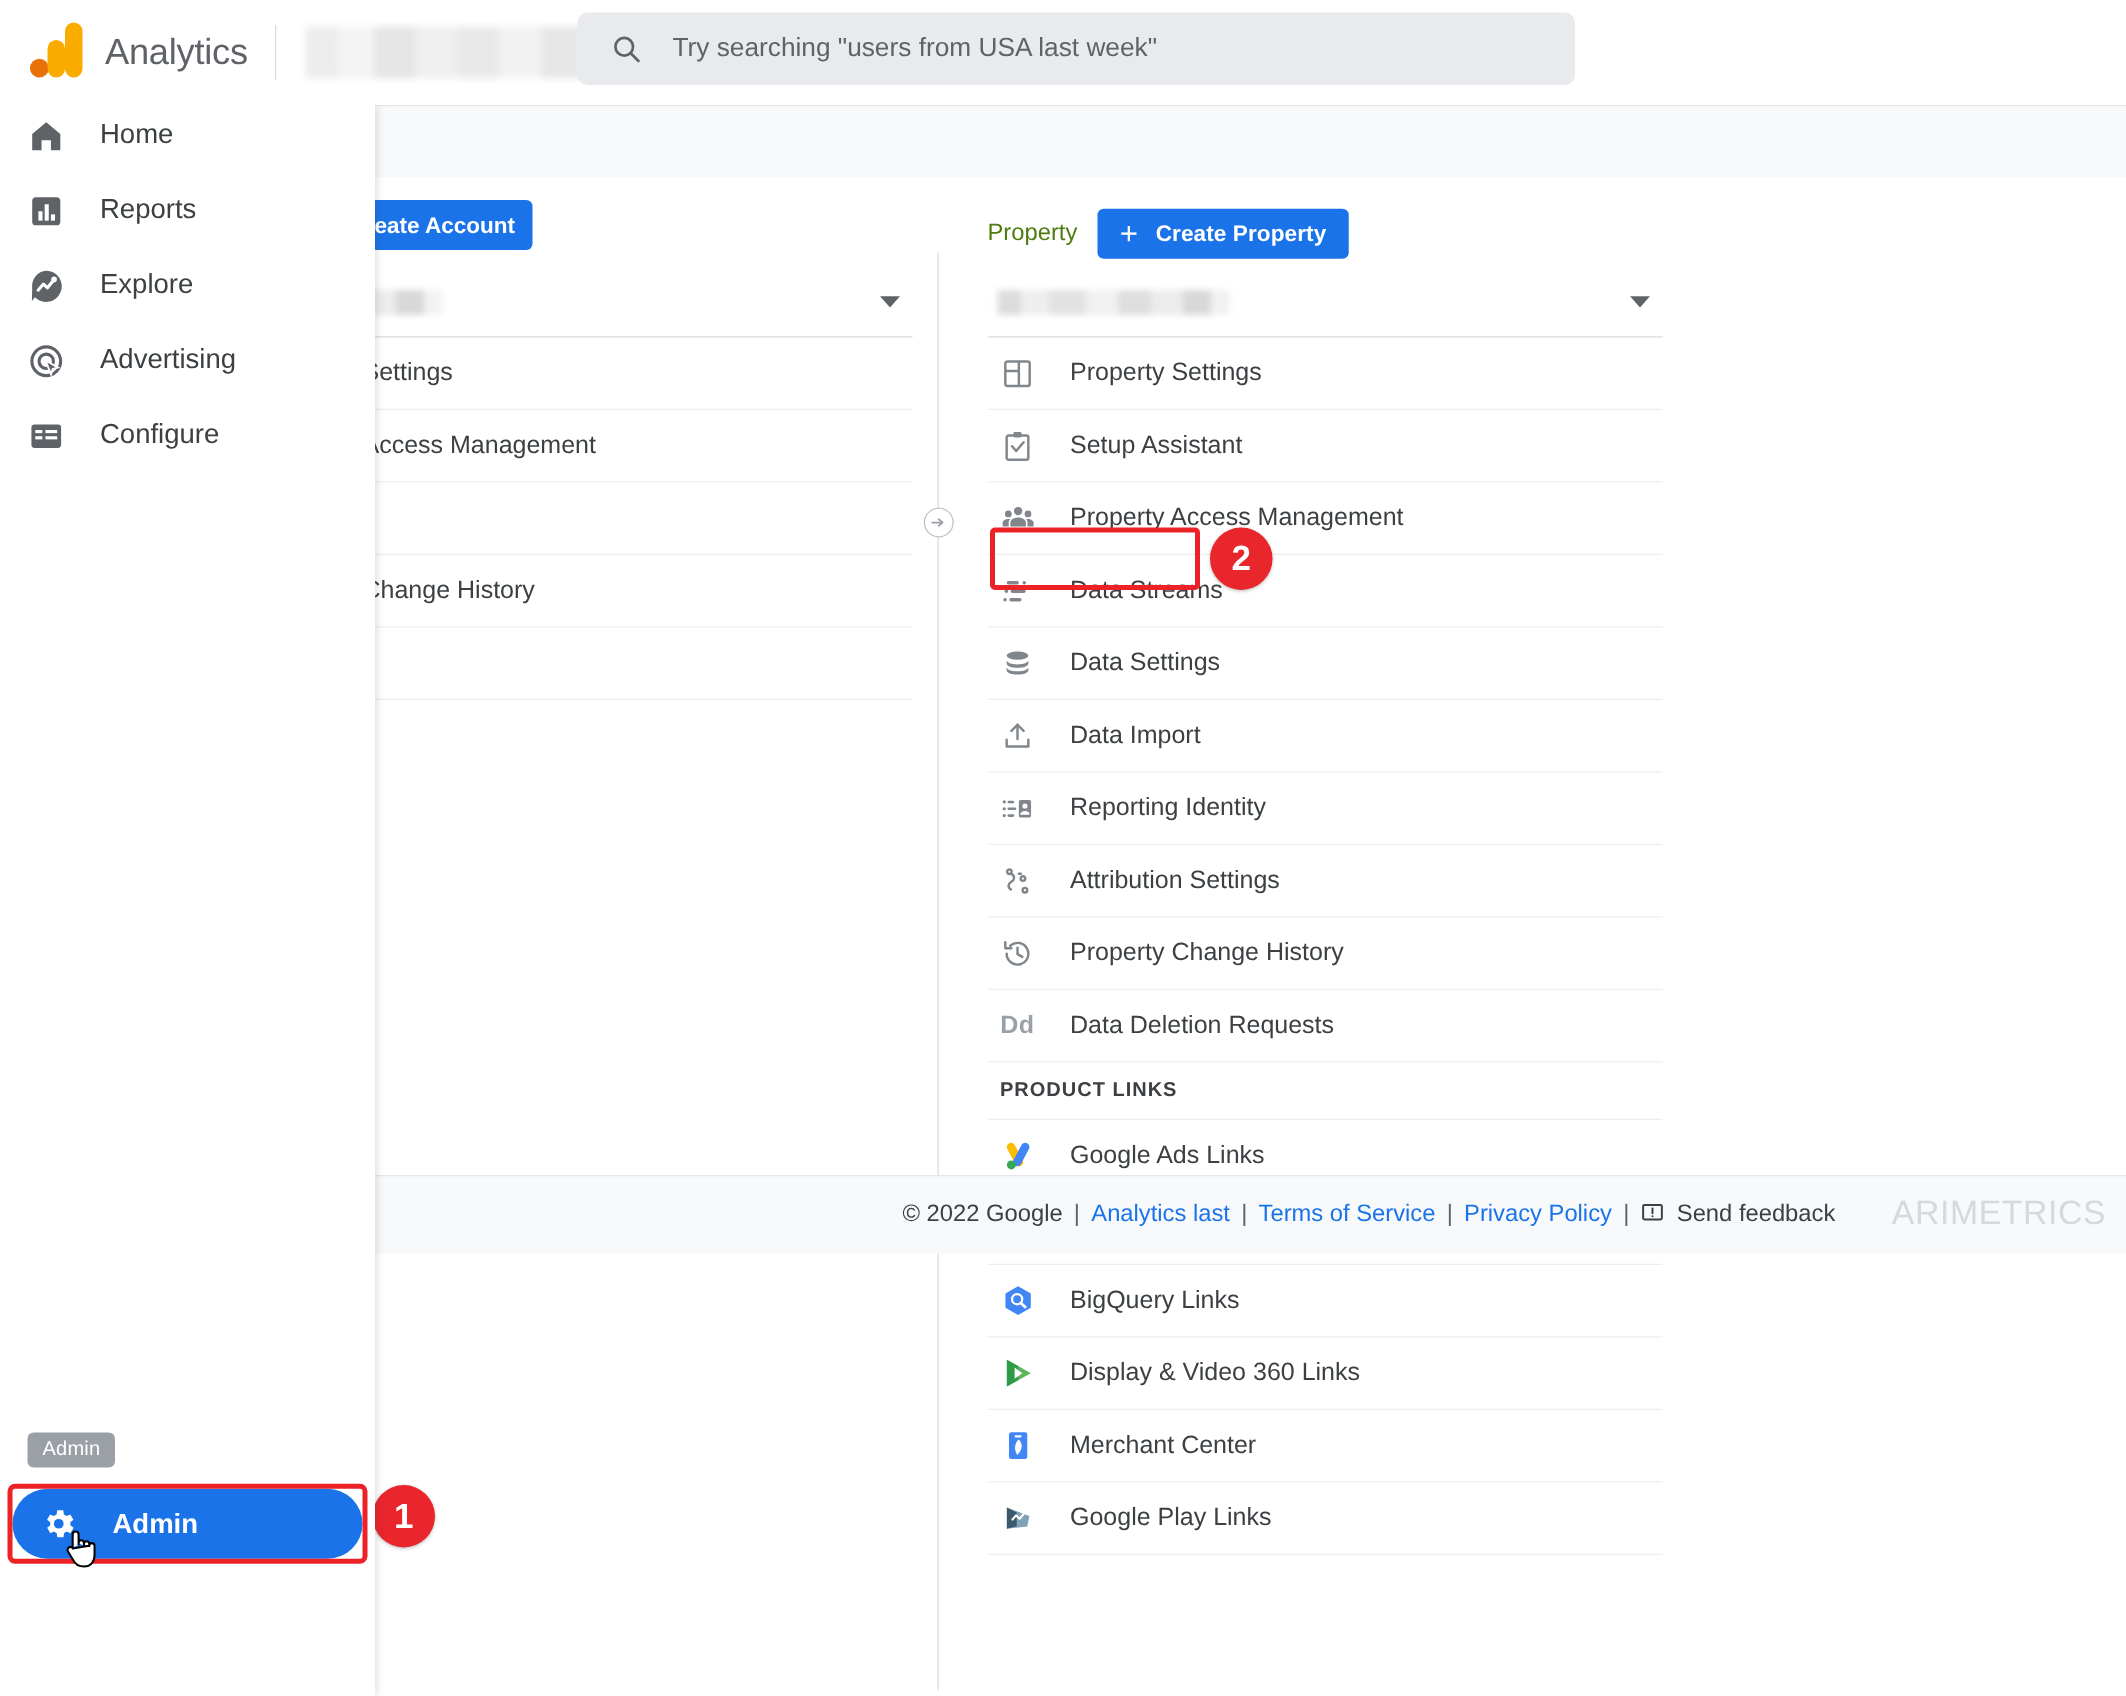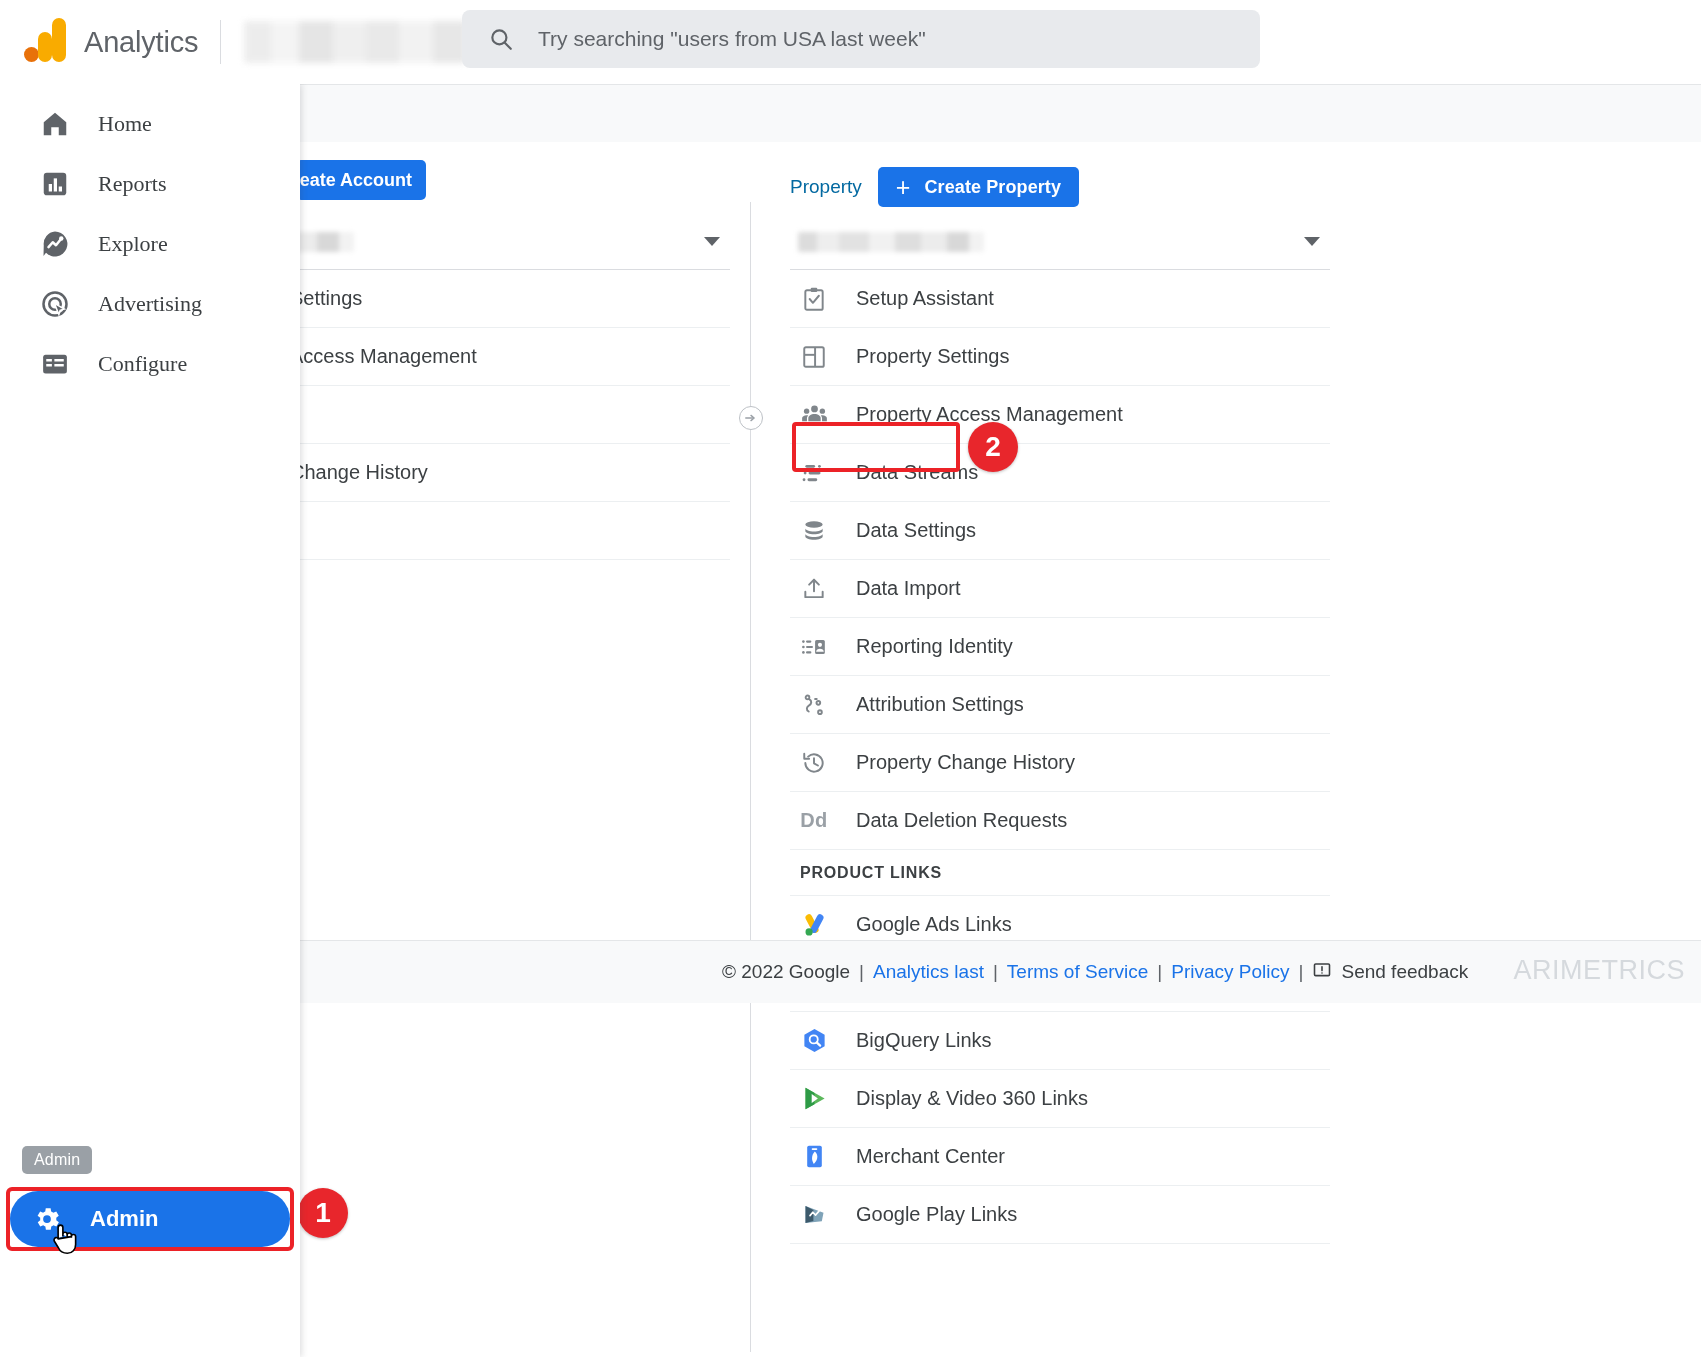--- a/index.html
+++ b/index.html
@@ -47,21 +47,21 @@
   }
 
   
   .sidebar {
     position: absolute; left: 0; top: 84px; width: 300px; height: 1273px;
     background: #fff; z-index: 30;
     box-shadow: 2px 0 6px rgba(60,64,67,.16);
   }
   .nav-list { padding-top: 10px; }
   .nav-item {
-    display: flex; align-items: center; height: 60px; padding-left: 40px; cursor: pointer; font-family: Liberation Serif, serif;
+    display: flex; align-items: flex-start; height: 60px; padding-left: 22px; cursor: pointer;
   }
   .nav-ic { width: 30px; height: 30px; color:#5f6368; flex: 0 0 30px; }
   .nav-lb { margin-left: 28px; font-size: 22px; color: #3c4043; }
 
   .admin-tooltip {
     position: absolute; left: 22px; top: 1062px;
     background: #9aa0a6; color: #fff; font-size: 16px;
     padding: 5px 12px; border-radius: 5px; letter-spacing: .2px;
   }
   .admin-btn-wrap { position: absolute; left: 6px; top: 1103px; width: 288px; height: 64px; }
@@ -87,21 +87,21 @@
   .badge-2 { left: 968px; top: 422px; width: 50px; height: 50px; }
 
   
   .panel { position: absolute; top: 142px; left: 0; width: 1701px; height: 1150px; background:#fff; }
 
   .col { position: absolute; top: 0; }
   .col-account { left: 160px; width: 570px; }
   .col-property { left: 790px; width: 540px; }
 
   .col-head { display: flex; align-items: center; height: 72px; padding-top: 18px; }
-  .col-head .lbl { font-size: 19px; color: #0369a1; }
+  .col-head .lbl { font-size: 19px; color: #4d7c0f; }
   .create-btn {
     margin-left: 16px; height: 40px; background:#1a73e8; color:#fff;
     border-radius: 5px; display:flex; align-items:center; padding: 0 18px;
     font-size: 18px; font-weight: 700; cursor:pointer; letter-spacing:.1px;
   }
   .create-btn .plus { font-size: 25px; font-weight: 400; margin-right: 14px; line-height: 1; }
 
   .select-row {
     position: relative; height: 56px; border-bottom: 1px solid #dadce0;
     display: flex; align-items: center;
@@ -242,37 +242,37 @@
       <div class="select-row">
         <div class="sel-blur"></div>
         <div class="caret"></div>
       </div>
 
       <div class="menu">
 
         <div class="menu-row">
           <span class="m-ic">
             <svg viewBox="0 0 24 24" width="26" height="26" fill="none" stroke="currentColor" stroke-width="1.8">
+              <rect x="3" y="3" width="18" height="18" rx="1.5"></rect>
+              <line x1="13" y1="3" x2="13" y2="21"></line>
+                <line x1="3" y1="10" x2="13" y2="10"></line>
+            </svg>
+          </span>
+          <span class="m-lb">Property Settings</span>
+        </div>
+
+        <div class="menu-row">
+          <span class="m-ic">
+            <svg viewBox="0 0 24 24" width="26" height="26" fill="none" stroke="currentColor" stroke-width="1.8">
               <rect x="4" y="4" width="16" height="18" rx="1.5"></rect>
               <rect x="9" y="1.5" width="6" height="4" rx="1" fill="currentColor" stroke="none"></rect>
               <polyline points="8,12 11,15.5 16.5,9" stroke-linecap="round" stroke-linejoin="round"></polyline>
             </svg>
           </span>
           <span class="m-lb">Setup Assistant</span>
-        </div>
-
-        <div class="menu-row">
-          <span class="m-ic">
-            <svg viewBox="0 0 24 24" width="26" height="26" fill="none" stroke="currentColor" stroke-width="1.8">
-              <rect x="3" y="3" width="18" height="18" rx="1.5"></rect>
-              <line x1="13" y1="3" x2="13" y2="21"></line>
-                <line x1="3" y1="10" x2="13" y2="10"></line>
-            </svg>
-          </span>
-          <span class="m-lb">Property Settings</span>
         </div>
 
         <div class="menu-row">
           <span class="m-ic">
             <svg viewBox="0 0 24 24" width="27" height="27" fill="currentColor">
               <circle cx="12" cy="7" r="3"></circle>
                 <circle cx="5" cy="9" r="2.4"></circle>
                 <circle cx="19" cy="9" r="2.4"></circle>
               <path d="M12 11.5c-3.2 0-5.5 1.8-5.5 3.6V18h11v-2.9c0-1.8-2.3-3.6-5.5-3.6z"></path>
               <path d="M5 12.6c-2.3 0-4 1.3-4 2.6V18h4.3v-2.9c0-.9.4-1.7 1.1-2.3-.4-.1-.9-.2-1.4-.2z"></path>

